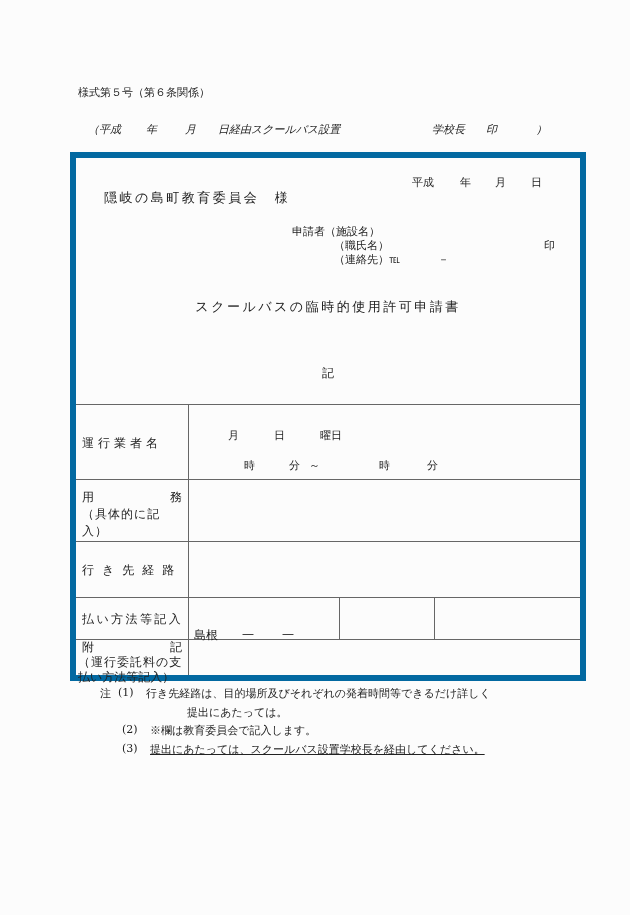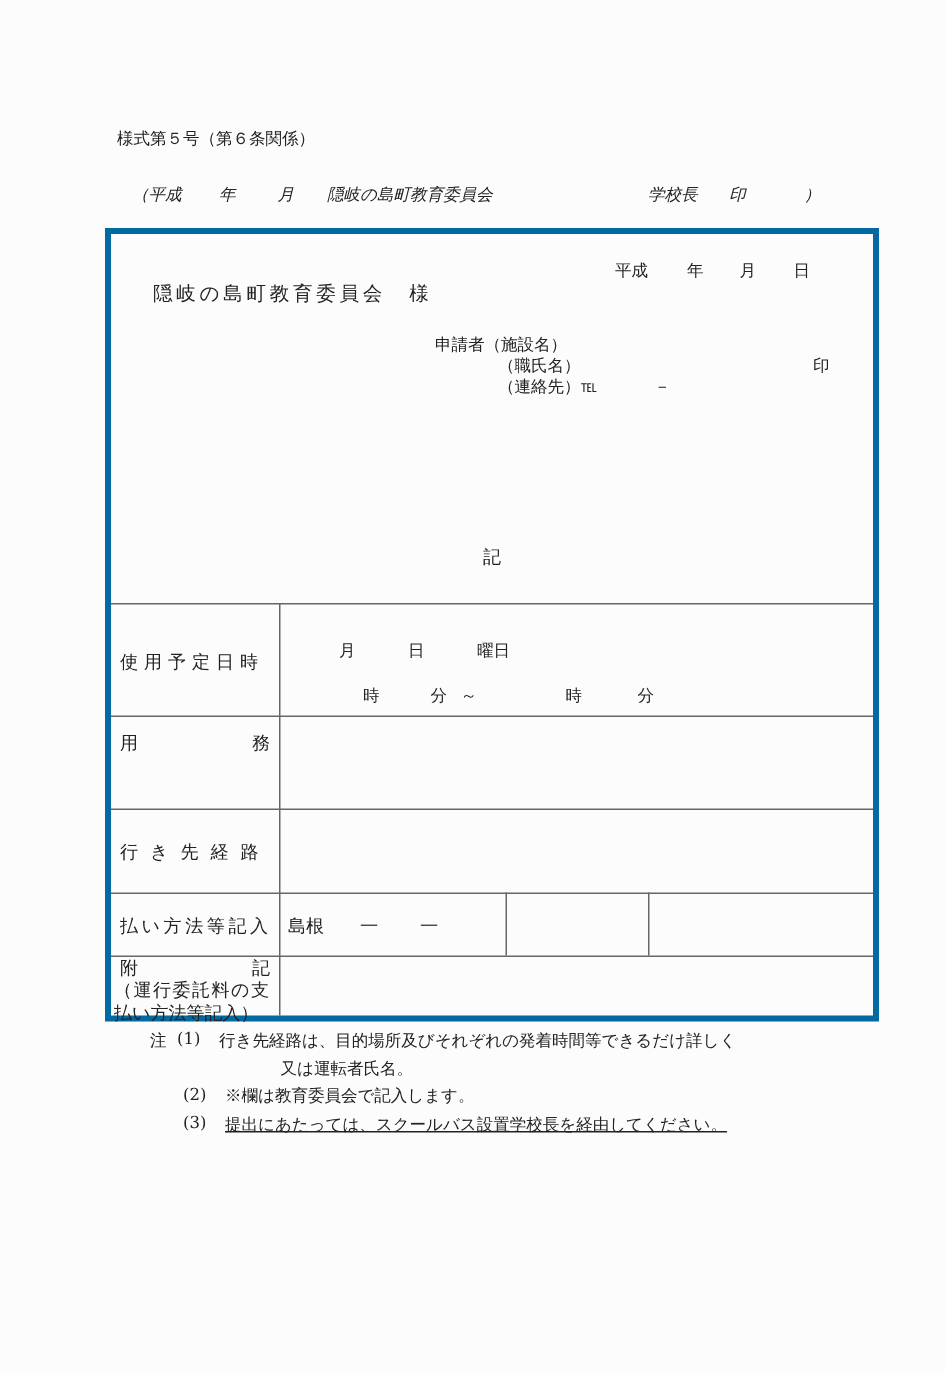--- a/index.html
+++ b/index.html
@@ -16,21 +16,21 @@
   .t12 { font-size: 12px; }
   .t13 { font-size: 13px; }
 
   #form-ref { left: 78px; top: 85px; }
   #routing-line { left: 88px; top: 122px; }
   #routing-line span { position: absolute; top: 0; }
 
   #frame {
     position: absolute; left: 70px; top: 152px;
     width: 516px; height: 529px;
-    border: 4px solid #0369a1;
+    border: 6px solid #0369a1;
     box-sizing: border-box;
   }
   .hline { position: absolute; left: 0; right: 0; height: 0; border-top: 1.5px solid #666; }
   .vline { position: absolute; width: 0; border-left: 1.5px solid #666; }
 
   .label-cell {
     position: absolute; left: 6px; width: 104px;
     font-size: 12px; letter-spacing: 4px;
   }
   .label-wide { letter-spacing: 0; }
@@ -40,96 +40,98 @@
 </style>
 </head>
 <body>
 
 <div id="form-ref" class="abs t11">様式第５号（第６条関係）</div>
 
 <div id="routing-line" class="abs t11" style="width:470px;height:16px;font-style:italic;">
   <span style="left:0">（平成</span>
   <span style="left:58px">年</span>
   <span style="left:97px">月</span>
-  <span style="left:130px">隠岐の島町教育委員会</span>
+  <span style="left:130px">日経由スクールバス設置</span>
   <span style="left:344px">学校長</span>
   <span style="left:398px">印</span>
   <span style="left:448px">）</span>
 </div>
 
 <div id="frame">
 
   <span class="abs t11" style="left:336px;top:17px">平成</span>
   <span class="abs t11" style="left:384px;top:17px">年</span>
   <span class="abs t11" style="left:419px;top:17px">月</span>
   <span class="abs t11" style="left:455px;top:17px">日</span>
 
   <span class="abs t13" style="left:28px;top:31px;letter-spacing:2.5px">隠岐の島町教育委員会　様</span>
 
   <span class="abs t11" style="left:216px;top:66px">申請者（施設名）</span>
   <span class="abs t11" style="left:258px;top:80px">（職氏名）</span>
   <span class="abs t11" style="left:468px;top:80px">印</span>
   <span class="abs t11" style="left:258px;top:94px">（連絡先）℡</span>
   <span class="abs t11" style="left:362px;top:94px">－</span>
 
+  <div class="abs t13" style="left:0;right:0;top:140px;text-align:center;letter-spacing:2.5px">スクールバスの臨時的使用許可申請書</div>
   <div class="abs t12" style="left:0;right:0;top:207px;text-align:center">記</div>
 
   <div class="hline" style="top:246px"></div>
   <div class="hline" style="top:321px"></div>
   <div class="hline" style="top:383px"></div>
   <div class="hline" style="top:439px"></div>
   <div class="hline" style="top:481px"></div>
 
   <div class="vline" style="left:112px;top:246px;bottom:0"></div>
 
   <div class="vline" style="left:263px;top:439px;height:42px"></div>
   <div class="vline" style="left:358px;top:439px;height:42px"></div>
 
-  <div class="label-cell" style="top:277px">使用予定日時</div>
+  <div class="label-cell" style="top:277px">運行業者名</div>
   <div class="abs" style="left:114px;top:248px;width:398px;height:72px;">
     <span class="abs t11" style="left:38px;top:22px">月</span>
     <span class="abs t11" style="left:84px;top:22px">日</span>
     <span class="abs t11" style="left:130px;top:22px">曜日</span>
     <span class="abs t11" style="left:54px;top:52px">時</span>
     <span class="abs t11" style="left:99px;top:52px">分</span>
     <span class="abs t11" style="left:119px;top:52px">～</span>
     <span class="abs t11" style="left:189px;top:52px">時</span>
     <span class="abs t11" style="left:237px;top:52px">分</span>
   </div>
 
   <div class="label-cell label-wide" style="top:331px">
     <div class="justify-row t12">
       <span>用</span>
       <span>務</span>
     </div>
+    <div class="t12" style="letter-spacing:1px">（具体的に記入）</div>
   </div>
   <div class="abs" style="left:114px;top:323px;width:398px;height:59px"></div>
 
   <div class="label-cell" style="top:404px;letter-spacing:8px">行き先経路</div>
   <div class="abs" style="left:114px;top:385px;width:398px;height:53px"></div>
 
   <div class="label-cell" style="top:453px;letter-spacing:2.4px">払い方法等記入</div>
-  <div class="abs" style="left:114px;top:441px;width:148px;height:53px">
+  <div class="abs" style="left:114px;top:457px;width:148px;height:53px">
     <span class="abs t12" style="left:4px;top:12px">島根</span>
     <span class="abs t12" style="left:52px;top:12px">—</span>
     <span class="abs t12" style="left:92px;top:12px">—</span>
   </div>
   <div class="abs" style="left:360px;top:441px;width:152px;height:39px"></div>
 
   <div class="label-cell label-wide" style="top:482px;line-height:15px">
     <div class="justify-row t12">
       <span>附</span>
       <span>記</span>
     </div>
     <div class="t12" style="letter-spacing:1px;margin-left:-4px">（運行委託料の支</div>
     <div class="t12" style="margin-left:-4px">払い方法等記入）</div>
   </div>
   <div class="abs" style="left:114px;top:483px;width:398px;height:42px"></div>
 </div>
 
 <div class="abs t11" style="left:100px;top:686px">注</div>
 <div class="abs t11" style="left:118px;top:686px">(1)</div>
 <div class="abs t11" style="left:146px;top:686px">行き先経路は、目的場所及びそれぞれの発着時間等できるだけ詳しく</div>
-<div class="abs t11" style="left:187px;top:705px">又は運転者氏名。</div>
+<div class="abs t11" style="left:187px;top:705px">提出にあたっては。</div>
 <div class="abs t11" style="left:122px;top:723px">(2)</div>
 <div class="abs t11" style="left:150px;top:723px">※欄は教育委員会で記入します。</div>
 <div class="abs t11" style="left:122px;top:742px">(3)</div>
 <div class="abs t11 note-underline" style="left:150px;top:742px">提出にあたっては、スクールバス設置学校長を経由してください。</div>
 
 </body></html>

